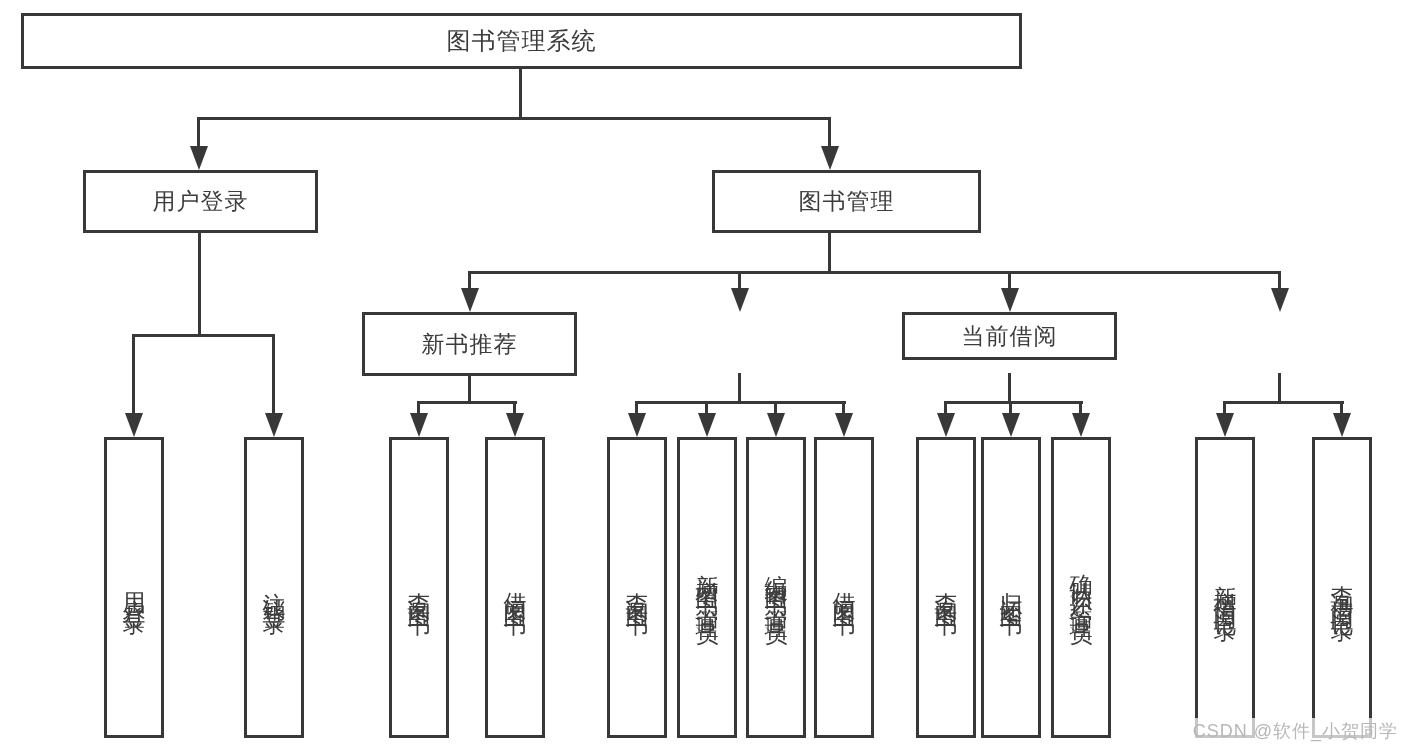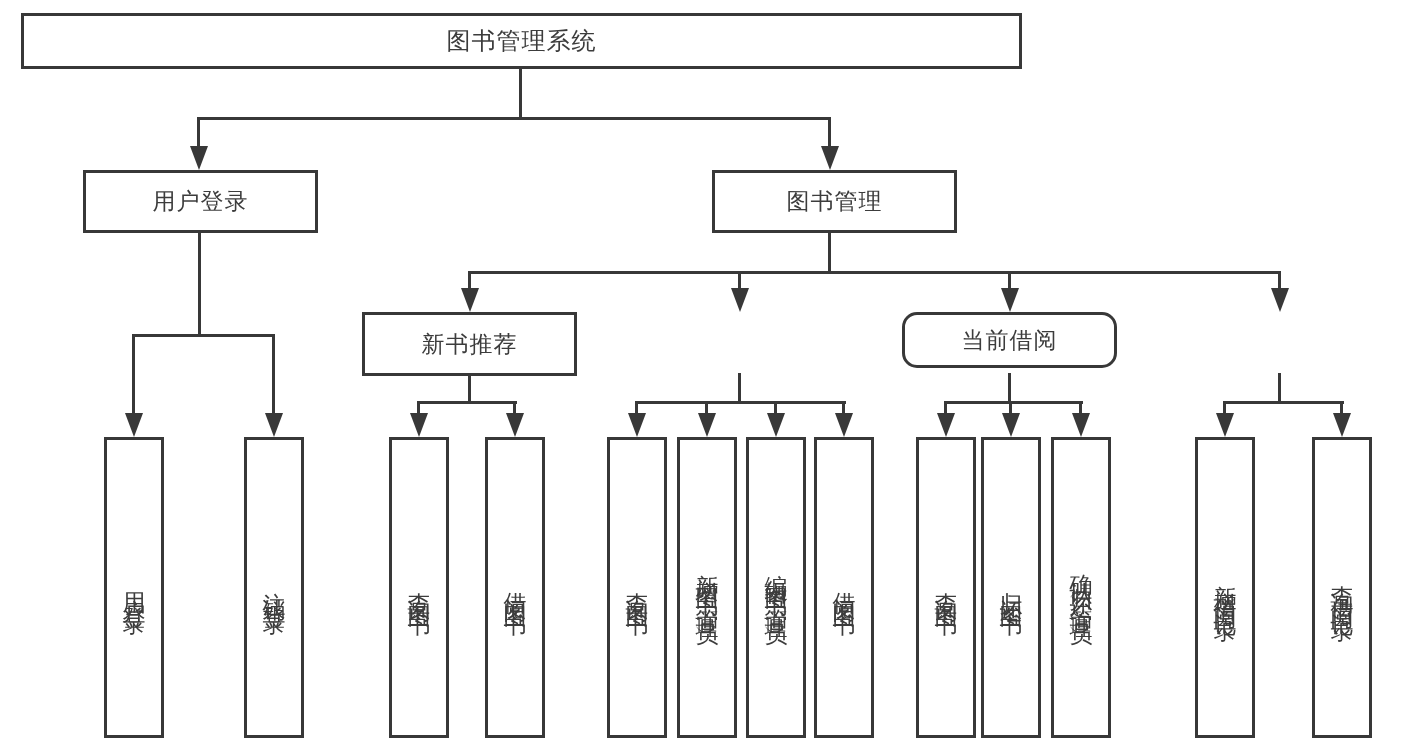--- a/index.html
+++ b/index.html
@@ -22,24 +22,24 @@
     border: 3px solid #383838;
     background: #ffffff;
     display: flex;
     align-items: center;
     justify-content: center;
     color: #3c3c3c;
   }
   .box.h { font-size: 23px; letter-spacing: 1px; justify-content: center; }
   .box.root  { left: 21px;  top: 13px;  width: 1001px; height: 56px; font-size: 24px; }
   .box.lvl2a { left: 83px;  top: 170px; width: 235px; height: 63px; }
-  .box.lvl2b { left: 712px; top: 170px; width: 245px; height: 63px; }
+  .box.lvl2b { left: 712px; top: 170px; width: 269px; height: 63px; }
   .box.lvl3a { left: 362px; top: 312px; width: 215px; height: 64px; }
   .box.lvl3b { left: 632px; top: 312px; width: 215px; height: 64px; }
-  .box.lvl3c { left: 902px; top: 312px; width: 215px; height: 56px; border-radius: 15px; }
+  .box.lvl3c { left: 902px; top: 312px; width: 215px; height: 48px; }
   .box.lvl3d { left: 1172px;top: 312px; width: 215px; height: 64px; }
   
   .leaf {
     position: absolute;
     top: 437px;
     height: 301px;
     width: 60px;
   }
   .leaf .vtext {
     writing-mode: vertical-rl;
@@ -199,14 +199,15 @@
   <div class="box leaf lfK">
     <span class="vtext">确认归还（管理员）</span>
   </div>
   <div class="box leaf lfL">
     <span class="vtext">新增借阅记录</span>
   </div>
   <div class="box leaf lfM">
     <span class="vtext">查询借阅记录</span>
   </div>
 
+  <div class="watermark">CSDN @软件_小贺同学</div>
 
 </div>
 
 </body></html>

